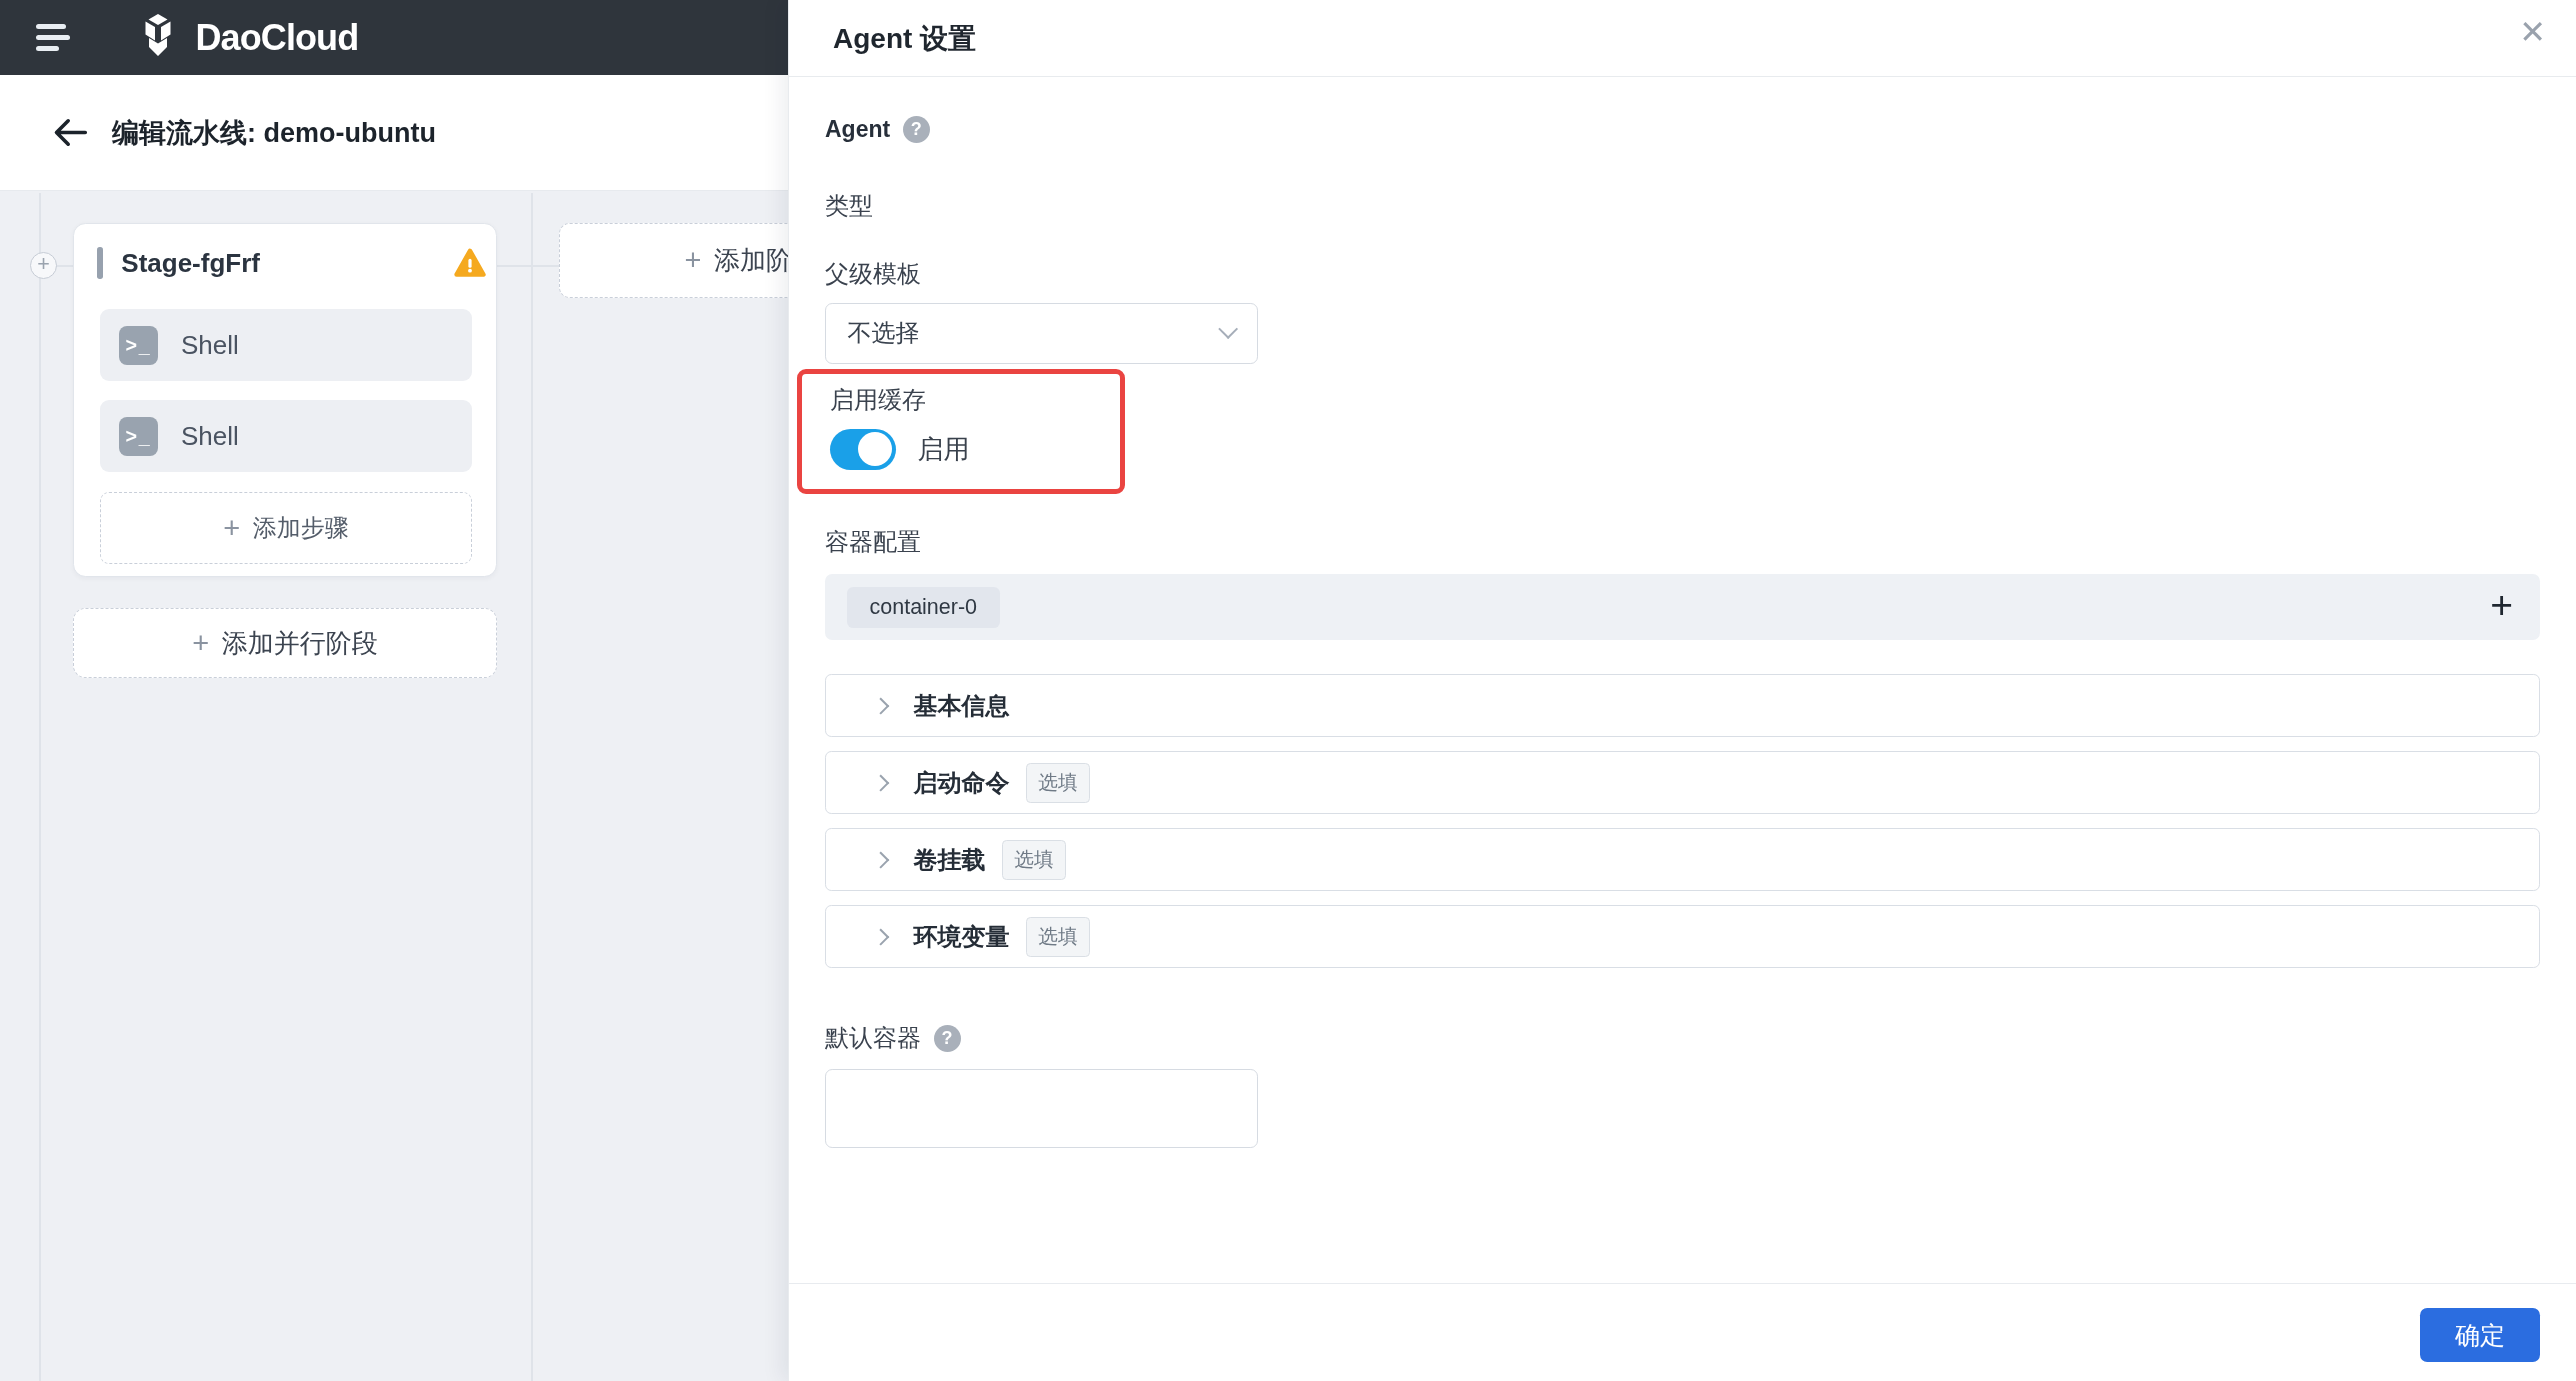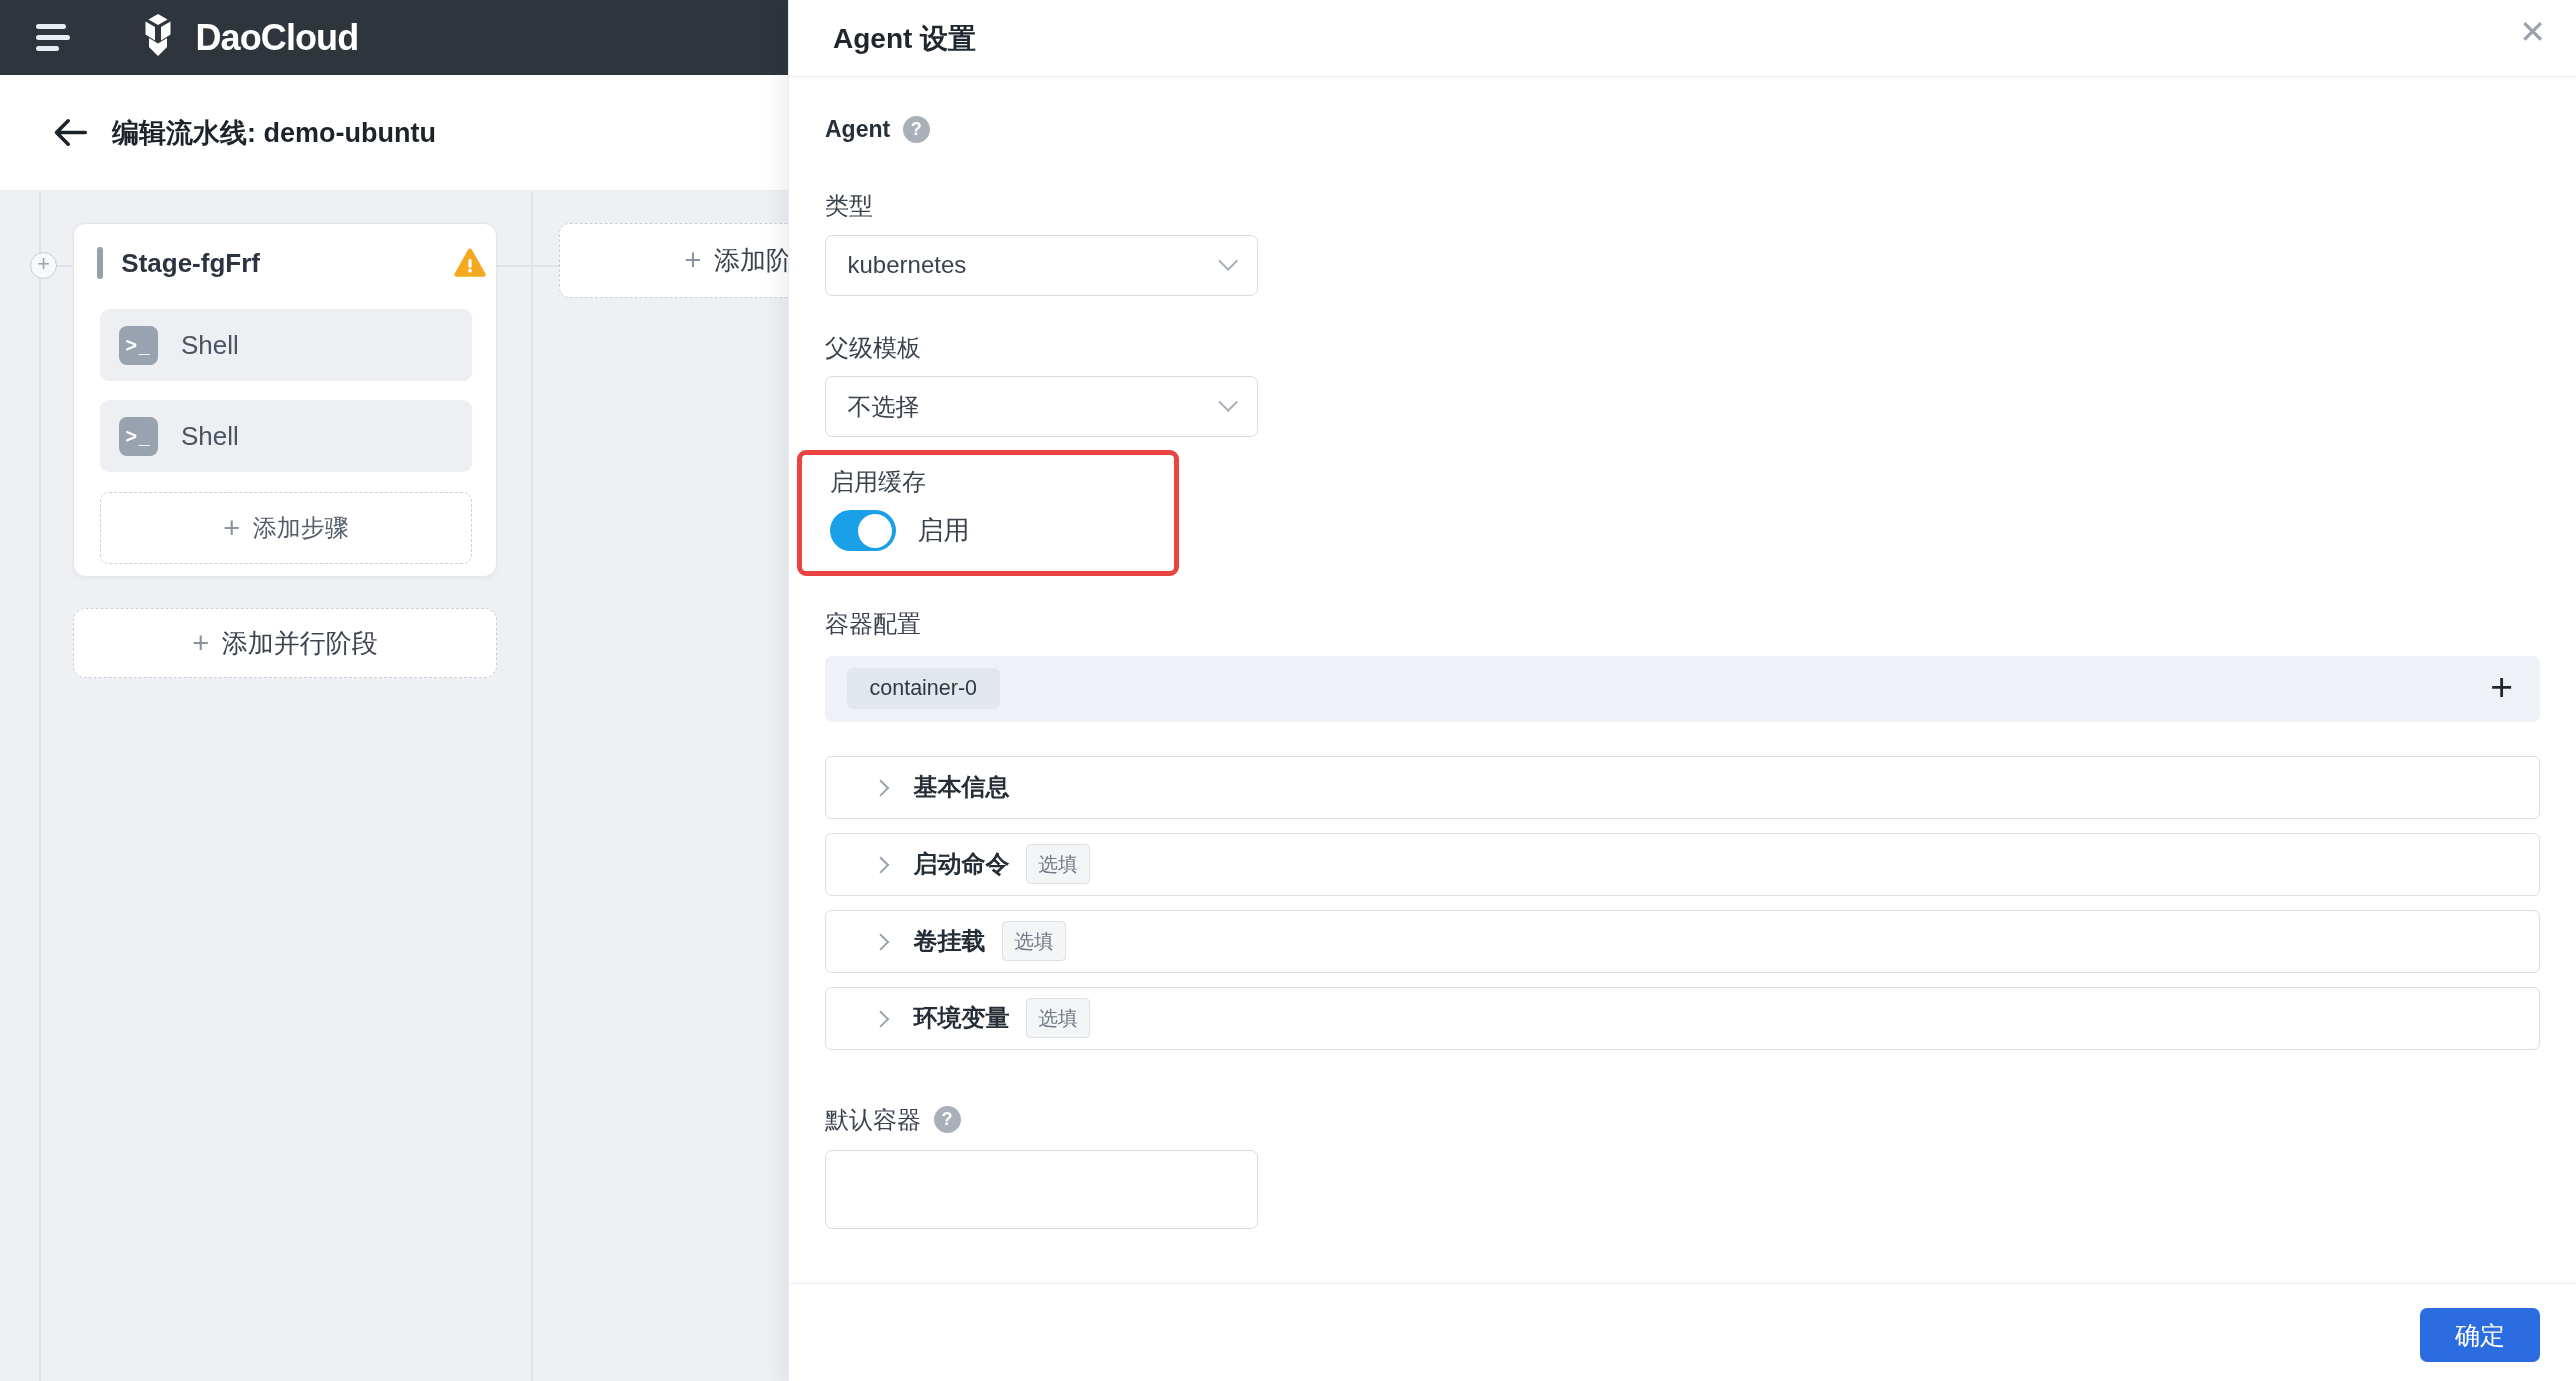--- a/index.html
+++ b/index.html
@@ -53,21 +53,21 @@
   .drawer-body { position:absolute; left:0; top:77px; right:0; bottom:99px; padding:0 36px; overflow:hidden; }
   .agent-heading { margin-top:39px; display:flex; align-items:center; gap:12.5px; }
   .agent-heading .h { font-size:23px; font-weight:700; color:#272f3a; }
   .help { width:27px; height:27px; border-radius:50%; background:#a9b0ba; color:#ffffff; font-size:18px; font-weight:700; display:inline-flex; align-items:center; justify-content:center; }
   .f-label { font-size:24px; color:#3a424e; }
   .lb1 { margin-top:47px; } .lb2 { margin-top:36px; }
   .select { margin-top:12.5px; width:433px; height:61px; border:1.8px solid #d6dbe2; border-radius:7.2px; background:#ffffff; display:flex; align-items:center; justify-content:space-between; padding:0 21.5px; cursor:pointer; }
   .select .val { font-size:24px; color:#39424e; }
   .chev-down { width:14.3px; height:14.3px; border-right:2.7px solid #a6aeb9; border-bottom:2.7px solid #a6aeb9; transform:rotate(45deg) translate(-2.7px,-2.7px); }
 
-  .cache-box { margin-top:13px; margin-left:-28px; width:382px; border:5.4px solid #ea4441; border-radius:9px; padding:10.7px 18px 19.7px 28px; }
+  .cache-box { margin-top:5px; margin-left:-28px; width:328px; border:5.4px solid #ea4441; border-radius:9px; padding:10.7px 18px 19.7px 28px; }
   .toggle-row { margin-top:12.5px; display:flex; align-items:center; }
   .toggle { width:66px; height:41px; border-radius:20.6px; background:#1aa0e8; position:relative; cursor:pointer; }
   .toggle .knob { position:absolute; right:3.6px; top:3.6px; width:34px; height:34px; border-radius:50%; background:#ffffff; }
   .toggle-label { margin-left:21.5px; font-size:26px; color:#39414c; }
 
   .lb3 { margin-top:32px; }
   .tabbar { margin-top:16px; height:66px; background:#eef1f5; border-radius:7.2px; display:flex; align-items:center; position:relative; padding:0 21.5px; }
   .tab-chip { height:41px; padding:0 23px; background:#e2e6ed; border-radius:6.3px; display:flex; align-items:center; font-size:21.5px; color:#2f3843; cursor:pointer; }
   .tab-add { position:absolute; right:27px; top:10.7px; font-size:39px; font-weight:300; color:#1f2730; cursor:pointer; line-height:1; }
 
@@ -162,24 +162,20 @@
       <div class="drawer-close">✕</div>
     </div>
 
     <div class="drawer-body">
       <div class="agent-heading">
         <span class="h">Agent</span>
         <span class="help">?</span>
       </div>
 
       <div class="f-label lb1">类型</div>
-      <div class="select">
-        <span class="val">kubernetes</span>
-        <span class="chev-down"></span>
-      </div>
 
       <div class="f-label lb2">父级模板</div>
       <div class="select">
         <span class="val">不选择</span>
         <span class="chev-down"></span>
       </div>
 
       <div class="cache-box">
         <div class="f-label">启用缓存</div>
         <div class="toggle-row">

